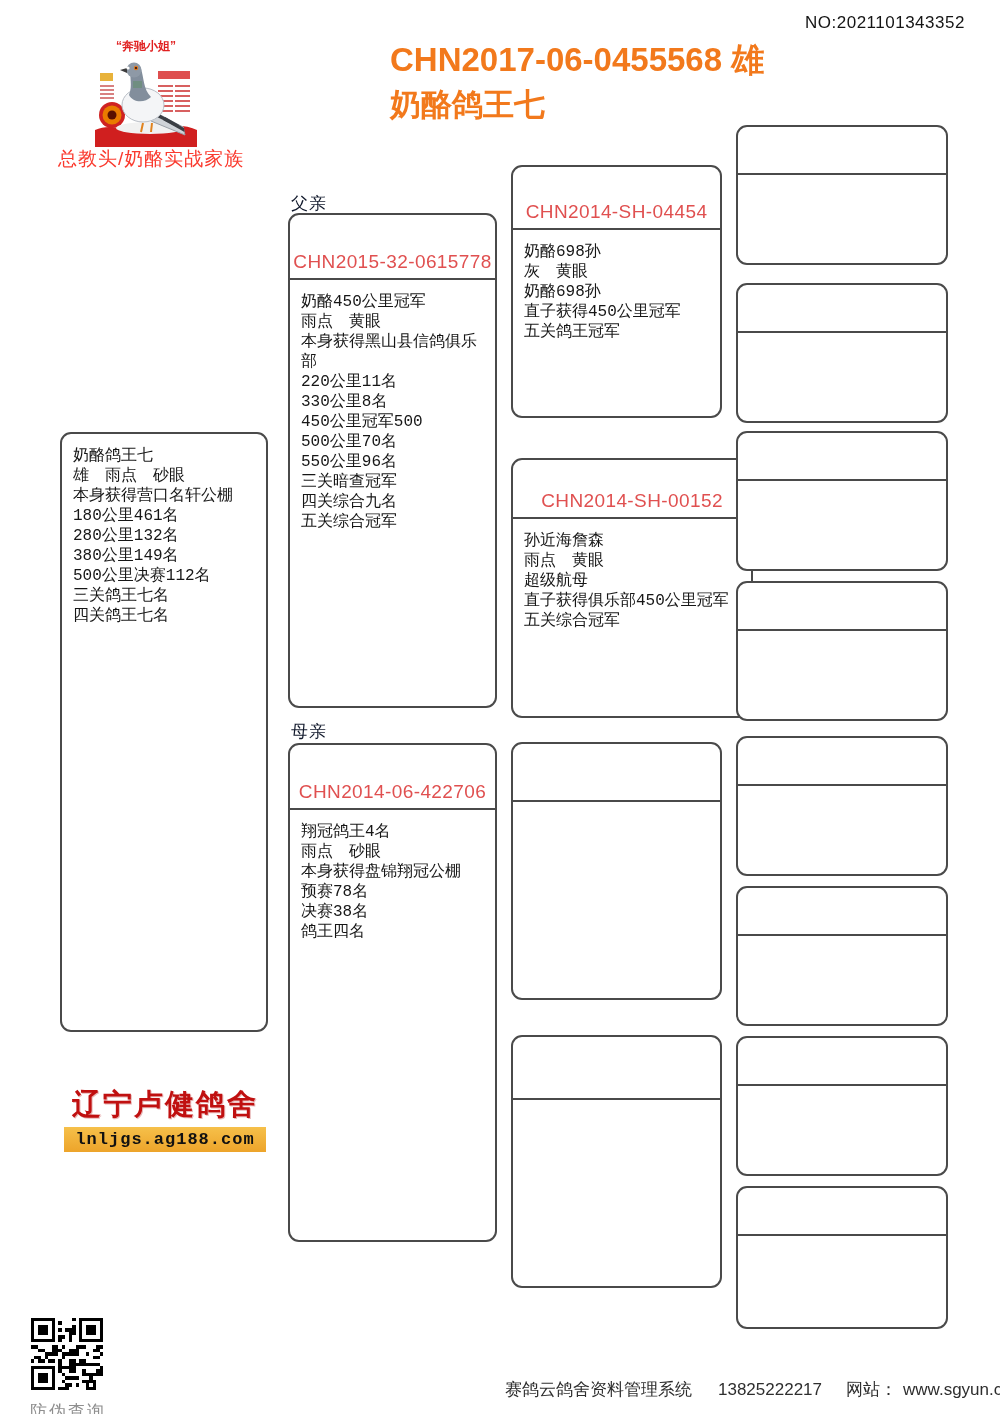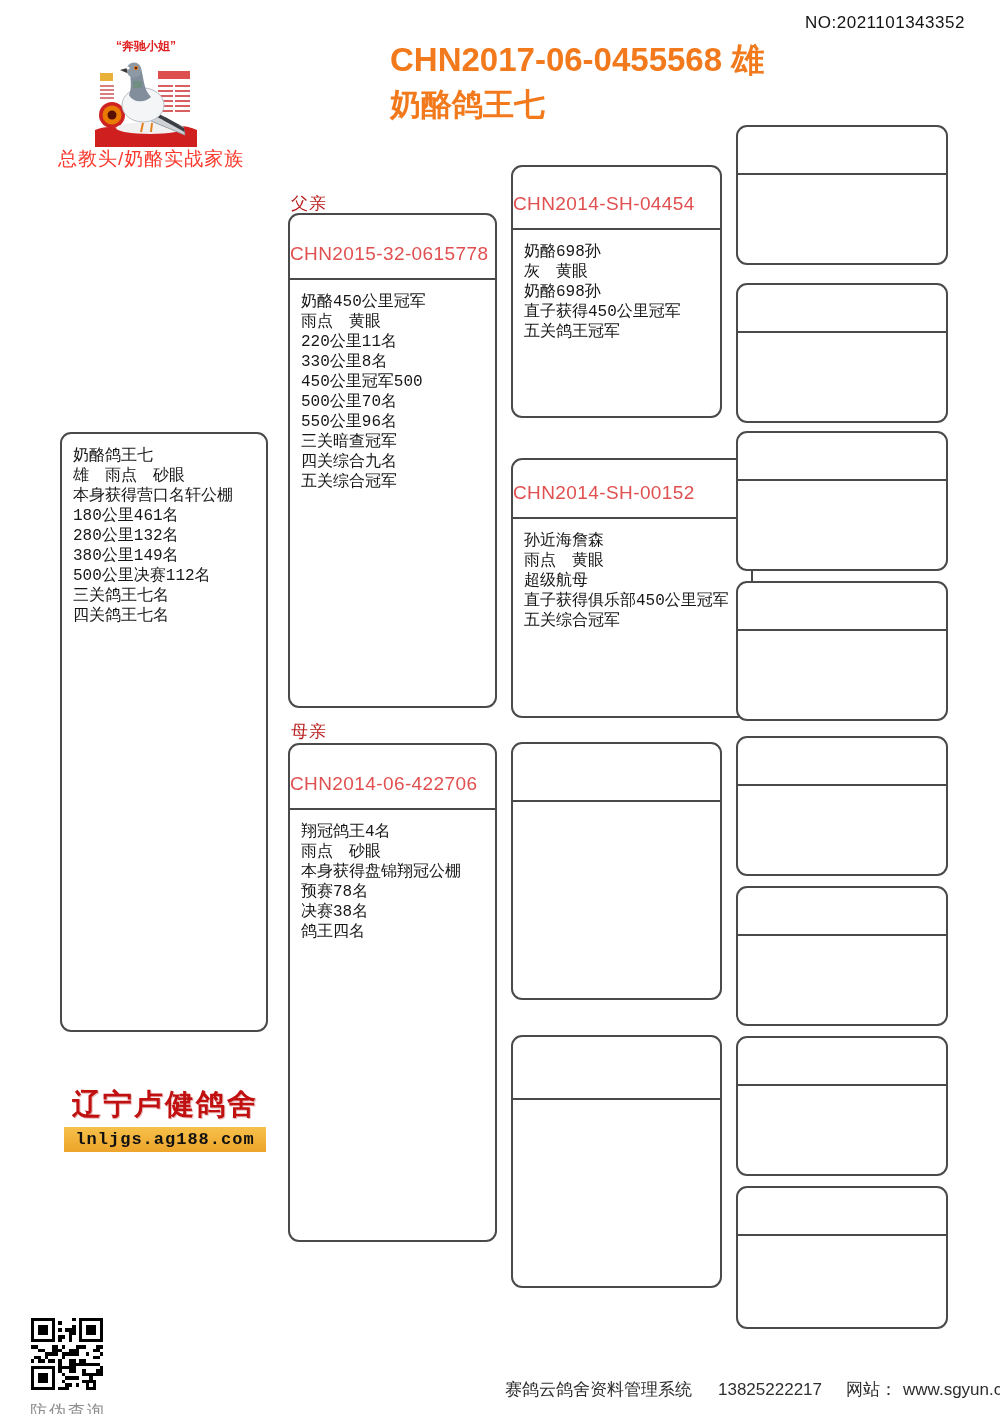--- a/index.html
+++ b/index.html
@@ -16,24 +16,24 @@
     font-family:"Liberation Sans","DejaVu Sans",sans-serif;color:#161616;overflow:hidden;
   }
   
   .doc-no{position:absolute;top:13px;left:805px;font-size:17px;color:#141414;letter-spacing:.5px;}
   .title1{position:absolute;top:38px;left:390px;font-size:33px;font-weight:600;color:var(--title-orange);white-space:nowrap;}
   .title2{position:absolute;top:84px;left:390px;font-size:31px;font-weight:600;color:var(--title-orange);white-space:nowrap;}
   .family-line{position:absolute;top:146px;left:58px;font-size:19px;color:var(--family-red);letter-spacing:1px;}
   .logo-card{position:absolute;top:33px;left:95px;width:102px;height:114px;}
   
   .pbox{position:absolute;box-sizing:border-box;border:2px solid var(--line);border-radius:11px;background:#fff;}
-  .phead{box-sizing:border-box;border-bottom:2px solid var(--line);display:flex;justify-content:flex-start;align-items:flex-end;padding-bottom:13px;}
+  .phead{box-sizing:border-box;border-bottom:2px solid var(--line);display:flex;justify-content:center;align-items:flex-end;padding-bottom:5px;}
   .ring{color:var(--ring-red);font-size:19px;letter-spacing:.4px;white-space:nowrap;}
   .pbody{padding:12px 11px 0;font-size:16px;line-height:20px;color:#161616;font-family:Liberation Mono, monospace;}
-  .gen-label{position:absolute;font-size:17px;color:#b91c1c;letter-spacing:1px;}
+  .gen-label{position:absolute;font-size:17px;color:#0f172a;letter-spacing:1px;}
   .lbl-father{left:291px;top:192px;}
   .lbl-mother{left:291px;top:720px;}
   .b-subject{left:60px;top:432px;width:208px;height:600px}   .b-subject .phead{height:54px}
   .b-father {left:288px;top:213px;width:209px;height:495px}  .b-father  .phead{height:65px}
   .b-mother {left:288px;top:743px;width:209px;height:499px}  .b-mother  .phead{height:65px}
   .b-gpa{left:511px;top:165px;width:211px;height:253px}      .b-gpa .phead{height:63px}
   .b-gpb{left:511px;top:458px;width:242px;height:260px}      .b-gpb .phead{height:59px}
   .b-gpc{left:511px;top:742px;width:211px;height:258px}      .b-gpc .phead{height:58px}
   .b-gpd{left:511px;top:1035px;width:211px;height:253px}     .b-gpd .phead{height:63px}
   .b-gg{left:736px;width:212px;height:140px}                 .b-gg .phead{height:48px}
@@ -137,20 +137,21 @@
       </div>
   </div>
 
   <div class="pbox b-father">
     <div class="phead">
       <span class="ring">CHN2015-32-0615778</span>
     </div>
     <div class="pbody">
         <div>奶酪450公里冠军</div>
         <div>雨点　黄眼</div>
+        <div>本身获得黑山县信鸽俱乐部</div>
         <div>220公里11名</div>
         <div>330公里8名</div>
         <div>450公里冠军500</div>
         <div>500公里70名</div>
         <div>550公里96名</div>
         <div>三关暗查冠军</div>
         <div>四关综合九名</div>
         <div>五关综合冠军</div>
       </div>
   </div>

